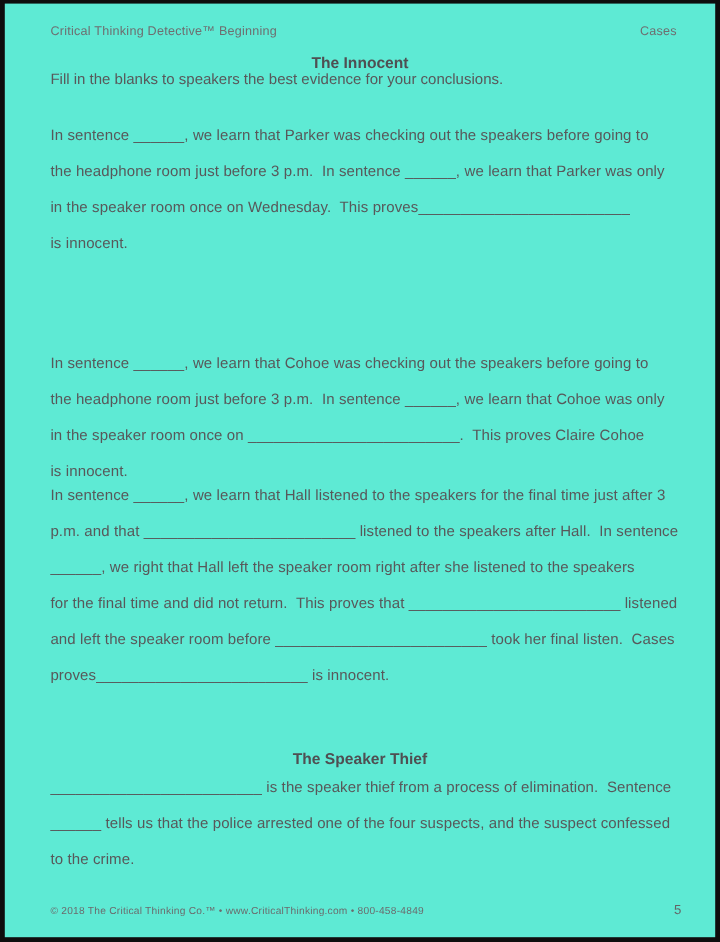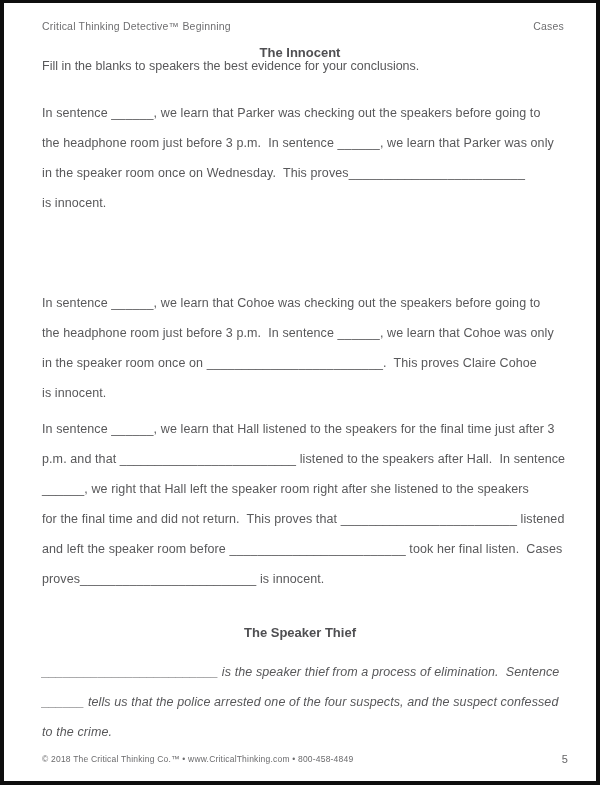--- a/index.html
+++ b/index.html
@@ -13,21 +13,21 @@
     position: relative;
     font-family: "Liberation Sans", sans-serif;
     overflow: hidden;
   }
   .page {
     position: absolute;
     left: 4px;
     top: 3px;
     right: 4px;
     bottom: 4px;
-    background: #ffffff;
+    background: #5eead4;
     color: #58585a;
   }
   .header-row {
     position: absolute;
     top: 16px;
     left: 38px;
     right: 32px;
     display: flex;
     justify-content: space-between;
     font-size: 10.5px;
@@ -55,22 +55,22 @@
     line-height: 16px;
     white-space: pre;
   }
   .para {
     position: absolute;
     left: 38px;
     right: 20px;
   }
   .para-parker { top: 95px; }
   .para-cohoe  { top: 245px; margin-top: 40px; }
-  .para-hall   { top: 395px; margin-top: 16px; }
-  .para-thief  { top: 654px; font-style: italic; }
+  .para-hall   { top: 395px; }
+  .para-thief  { top: 638px; }
   .line {
     white-space: pre;
     font-size: 12.5px;
     line-height: 30px;
     height: 30px;
     letter-spacing: 0.1px;
   }
   .footer-row {
     position: absolute;
     top: 750px;

